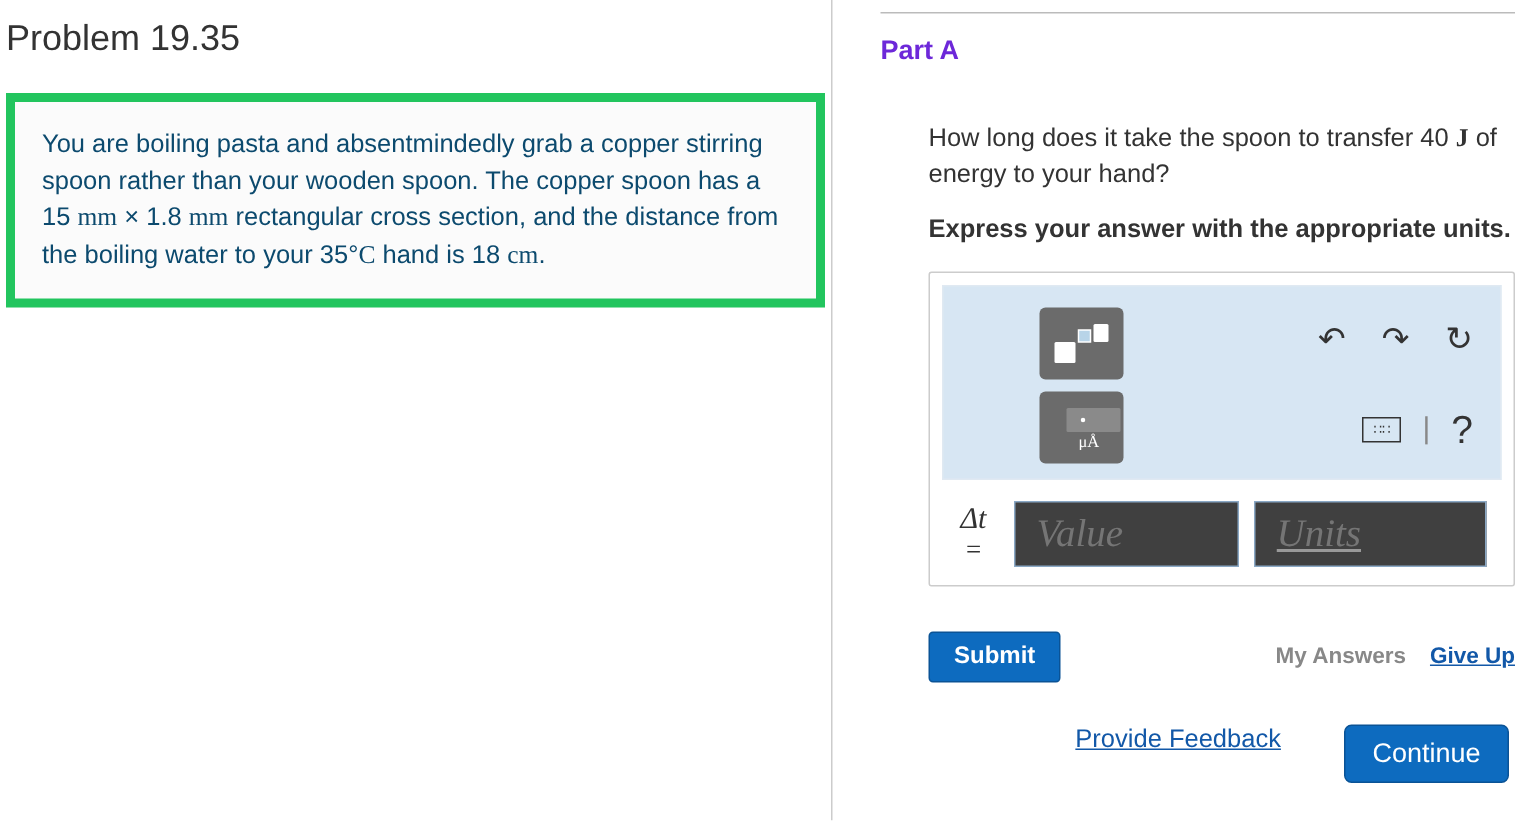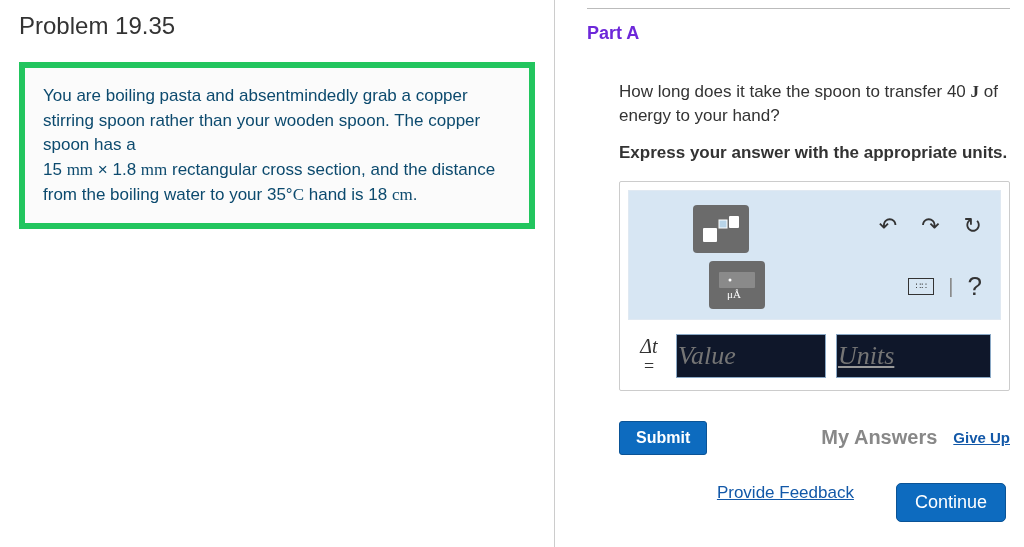--- a/index.html
+++ b/index.html
@@ -11,21 +11,21 @@
       width: 1024px;
       height: 547px;
       position: relative;
     }
     .container {
       display: flex;
       height: 100%;
     }
     .left-col {
       width: 586px;
-      padding: 8px 19px;
+      padding: 8px 4px;
       border-right: 1px solid #ccc;
     }
     .right-col {
       flex: 1;
       padding: 8px 14px 0 32px;
     }
     .problem-title {
       font-size: 24px;
       font-weight: normal;
       color: #333;
@@ -82,21 +82,21 @@
       width: 56px;
       height: 48px;
       background: #6b6b6b;
       border-radius: 4px;
       position: absolute;
       display:flex;
       align-items:center;
       justify-content:center;
     }
     .tool-btn.templates { left: 64px; top: 14px; }
-    .tool-btn.symbols { left: 80px; top: 70px; }
+    .tool-btn.symbols { left: 64px; top: 70px; justify-content: flex-end; }
     .tool-btn svg { display:block; }
     .history-icons {
       position: absolute;
       right: 18px;
       top: 22px;
       display: flex;
       gap: 24px;
       font-size: 22px;
       color: #333;
     }
@@ -137,22 +137,22 @@
     }
     .var-label .top { display:block; }
     .var-label .eq { display:block; font-size:18px; }
     .ans-input {
       border: 1px solid #8aa8c5;
       height: 44px;
       font-family: "Times New Roman", serif;
       font-style: italic;
       font-size: 26px;
       color: #999;
-      padding: 0 1px;
-      background: #0f172a;
+      padding: 0 14px;
+      background: #404040;
     }
     .ans-input.value { width: 150px; }
     .ans-input.units { width: 155px; text-decoration: underline; }
     .button-row {
       display:flex;
       align-items:center;
       margin-top: 30px;
       gap: 10px;
     }
     .submit-btn {
@@ -161,21 +161,21 @@
       font-weight: bold;
       font-size: 16px;
       border: 1px solid #0a5396;
       border-radius: 3px;
       padding: 7px 16px;
       cursor: pointer;
     }
     .my-answers {
       color: #888;
       font-weight: bold;
-      font-size: 20px;
+      font-size: 15px;
       margin-left: auto;
       margin-right: 6px;
     }
     .giveup {
       color: #1258a8;
       font-weight: bold;
       font-size: 15px;
       text-decoration: underline;
       cursor: pointer;
     }

